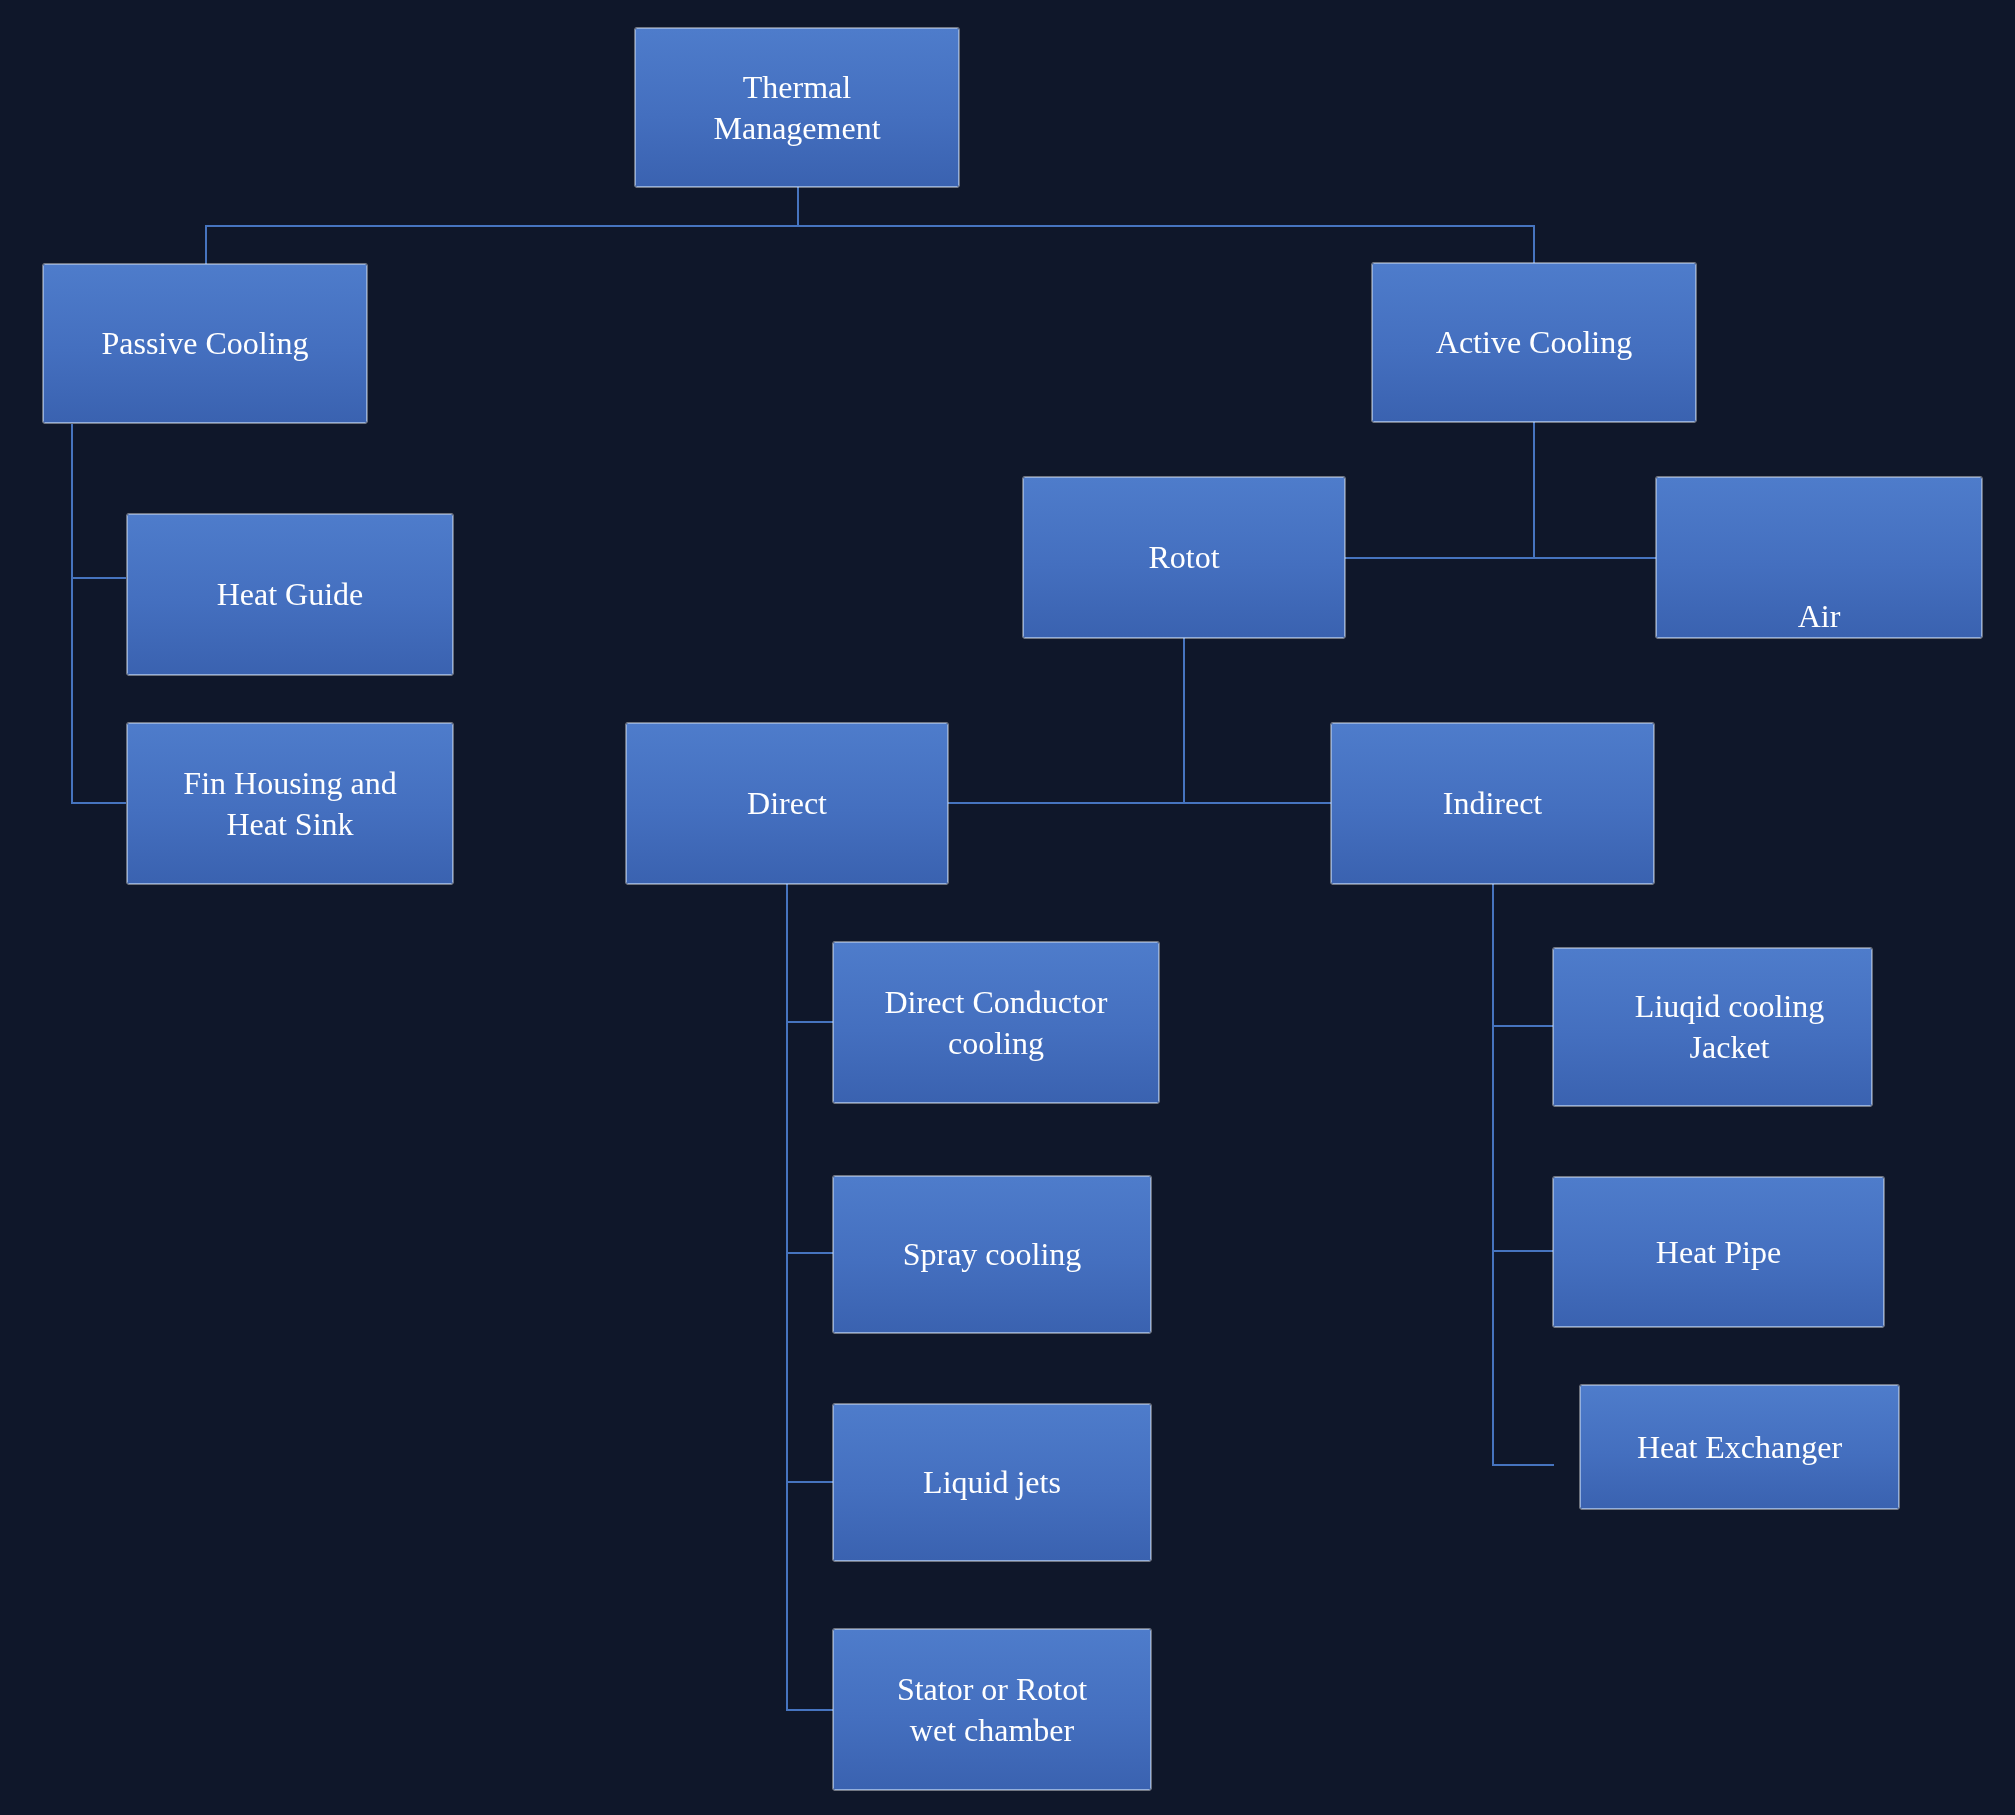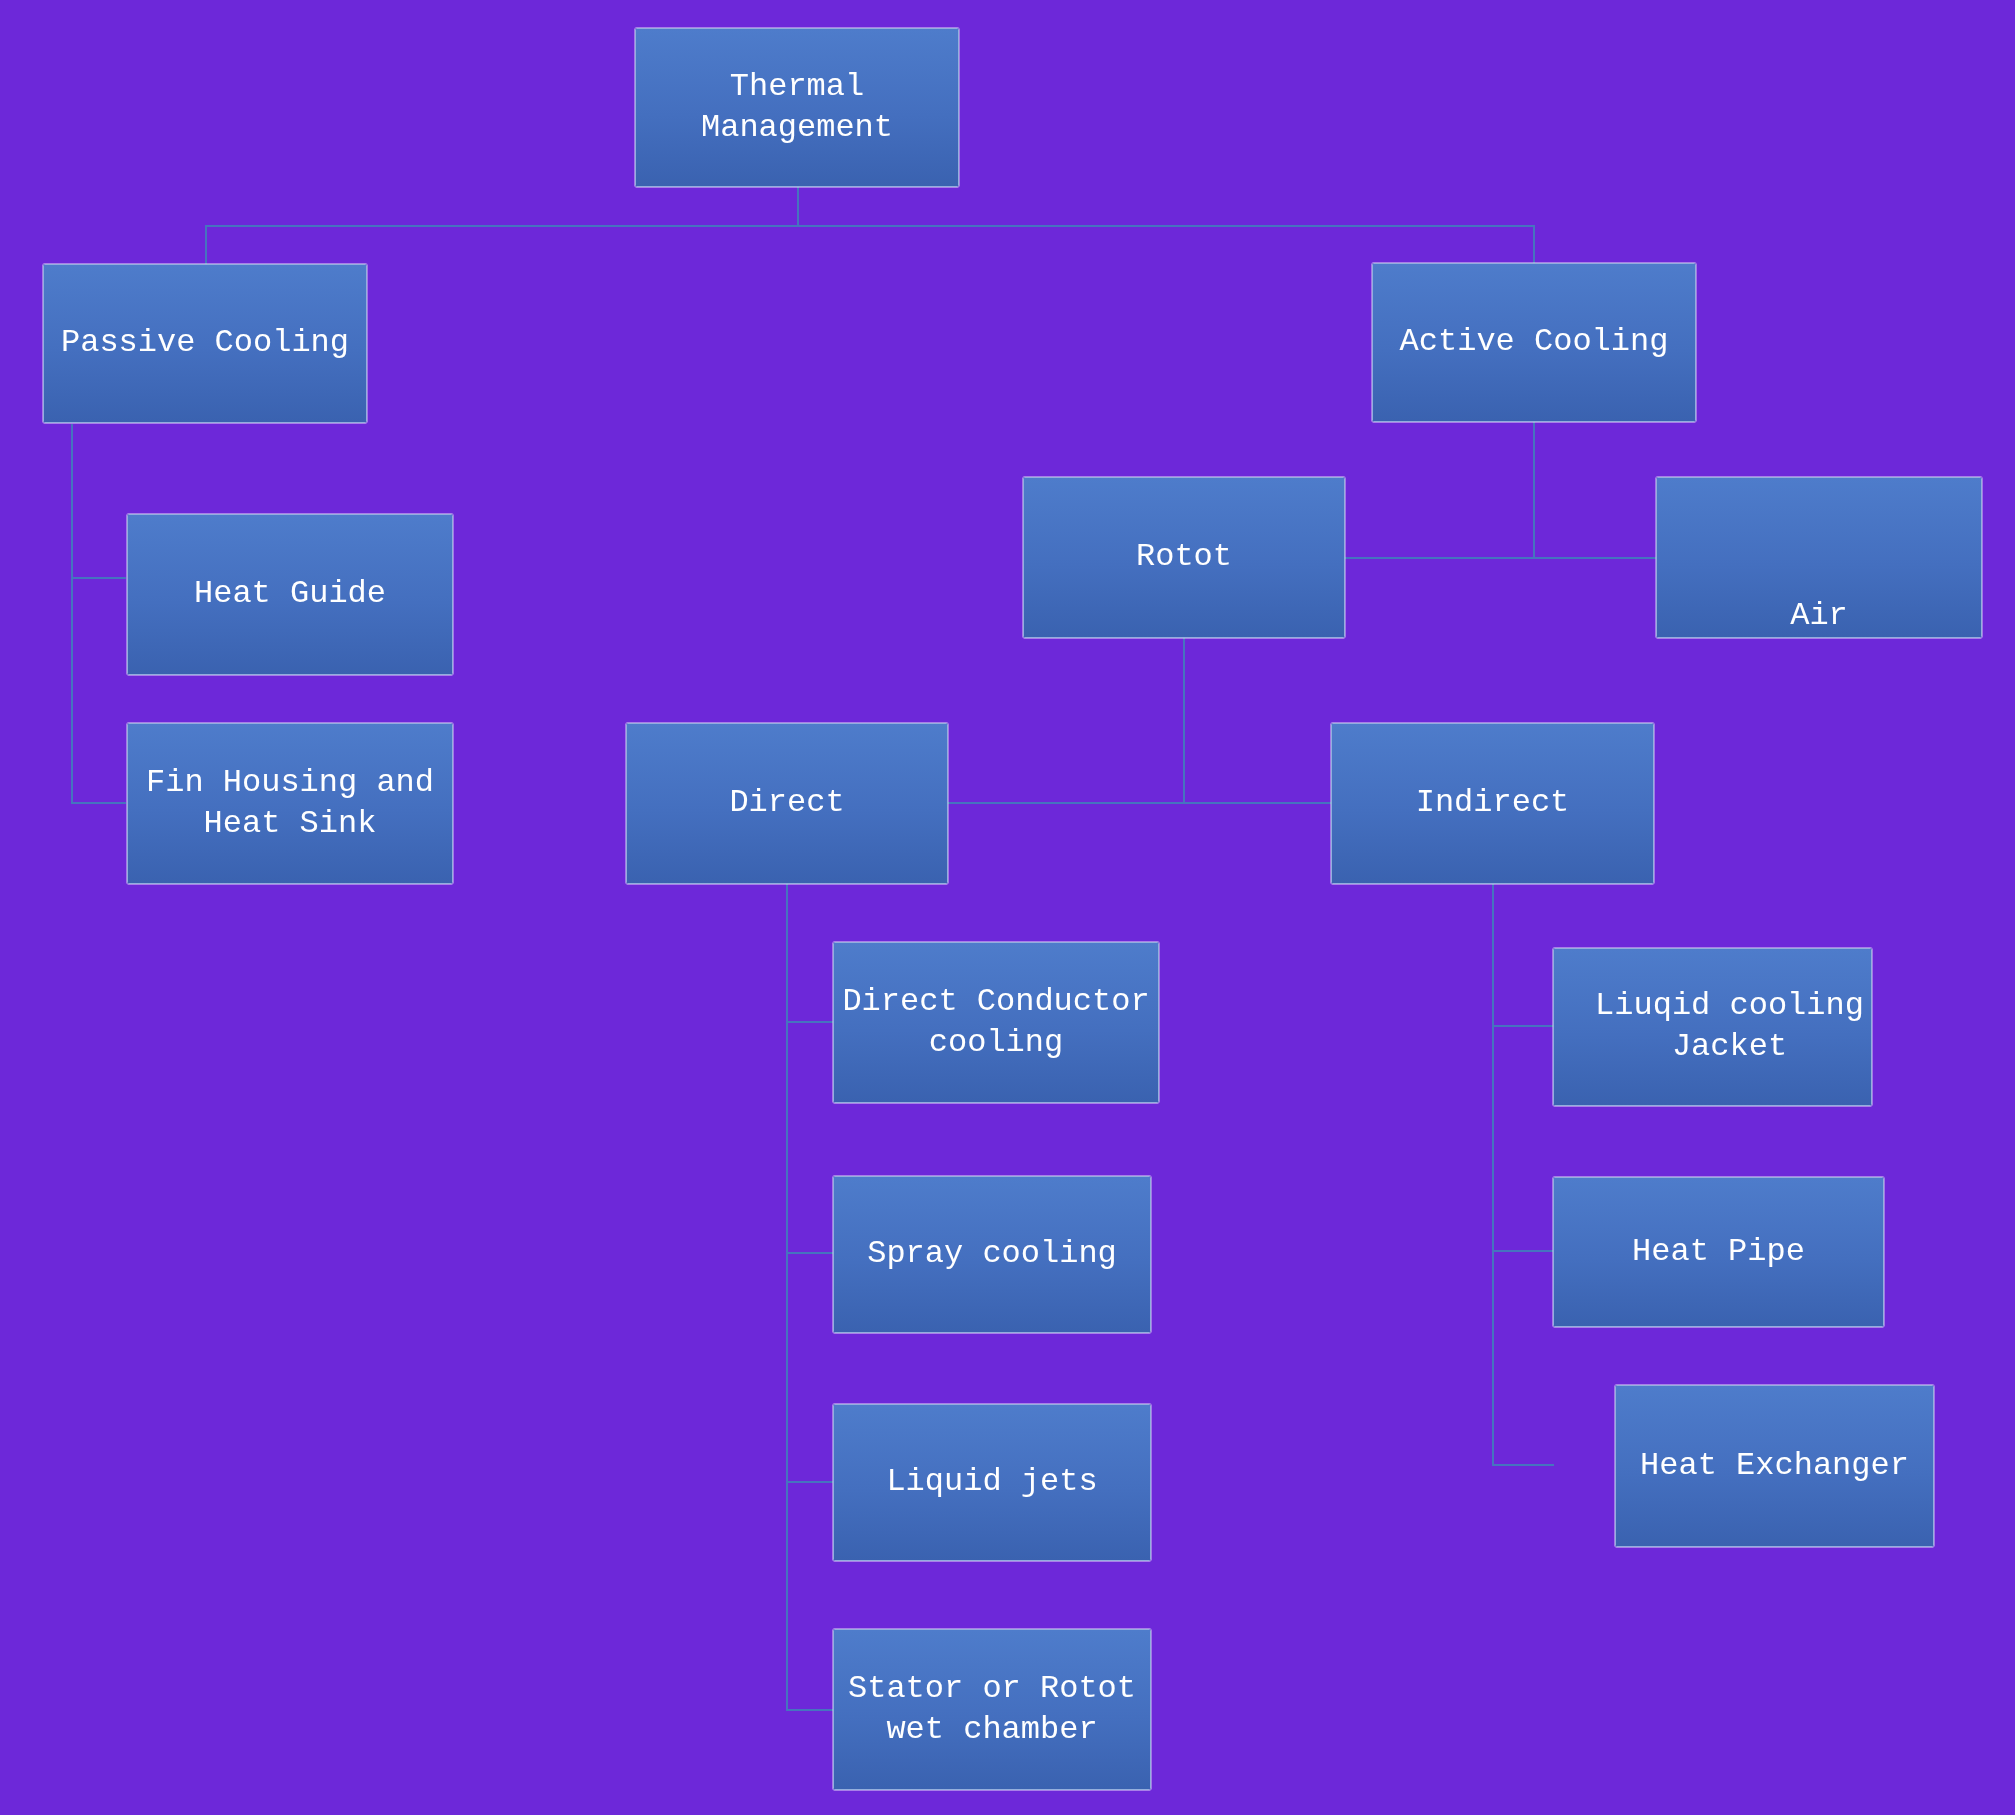--- a/index.html
+++ b/index.html
@@ -1,22 +1,22 @@
 <!DOCTYPE html>
 <html style="font-size:11.2px"><head>
 <meta charset="utf-8">
 <style>
   html,body{margin:0;padding:0;background:#ffffff;}
   #canvas{
     position:relative;
     width:2015px;
     height:1815px;
-    background:#6d28d9;
+    background:#0f172a;
     overflow:hidden;
-    font-family:Liberation Mono, monospace;
+    font-family:Liberation Serif, serif;
   }
   .node{
     position:absolute;
     display:flex;
     align-items:center;
     justify-content:center;
     text-align:center;
     background:linear-gradient(180deg,#4e7ccb 0%,#446fbf 55%,#3a62b0 100%);
     border:1.4px solid #93afdd;
     border-radius:1.4px;
@@ -102,17 +102,17 @@
       <span class="label">Stator or Rotot
 wet chamber</span>
     </div>
     <div class="node" style="left: 1553px; top: 948px; width: 319px; height: 158px; padding-left: 34px;">
       <span class="label">Liuqid cooling
 Jacket</span>
     </div>
     <div class="node" style="left: 1553px; top: 1177px; width: 331px; height: 150px;">
       <span class="label">Heat Pipe</span>
     </div>
-    <div class="node" style="left: 1615px; top: 1385px; width: 319px; height: 162px; align-items: center;">
+    <div class="node" style="left: 1580px; top: 1385px; width: 319px; height: 124px; align-items: center;">
       <span class="label">Heat Exchanger</span>
     </div>
   </div>
 
 
 </body></html>

